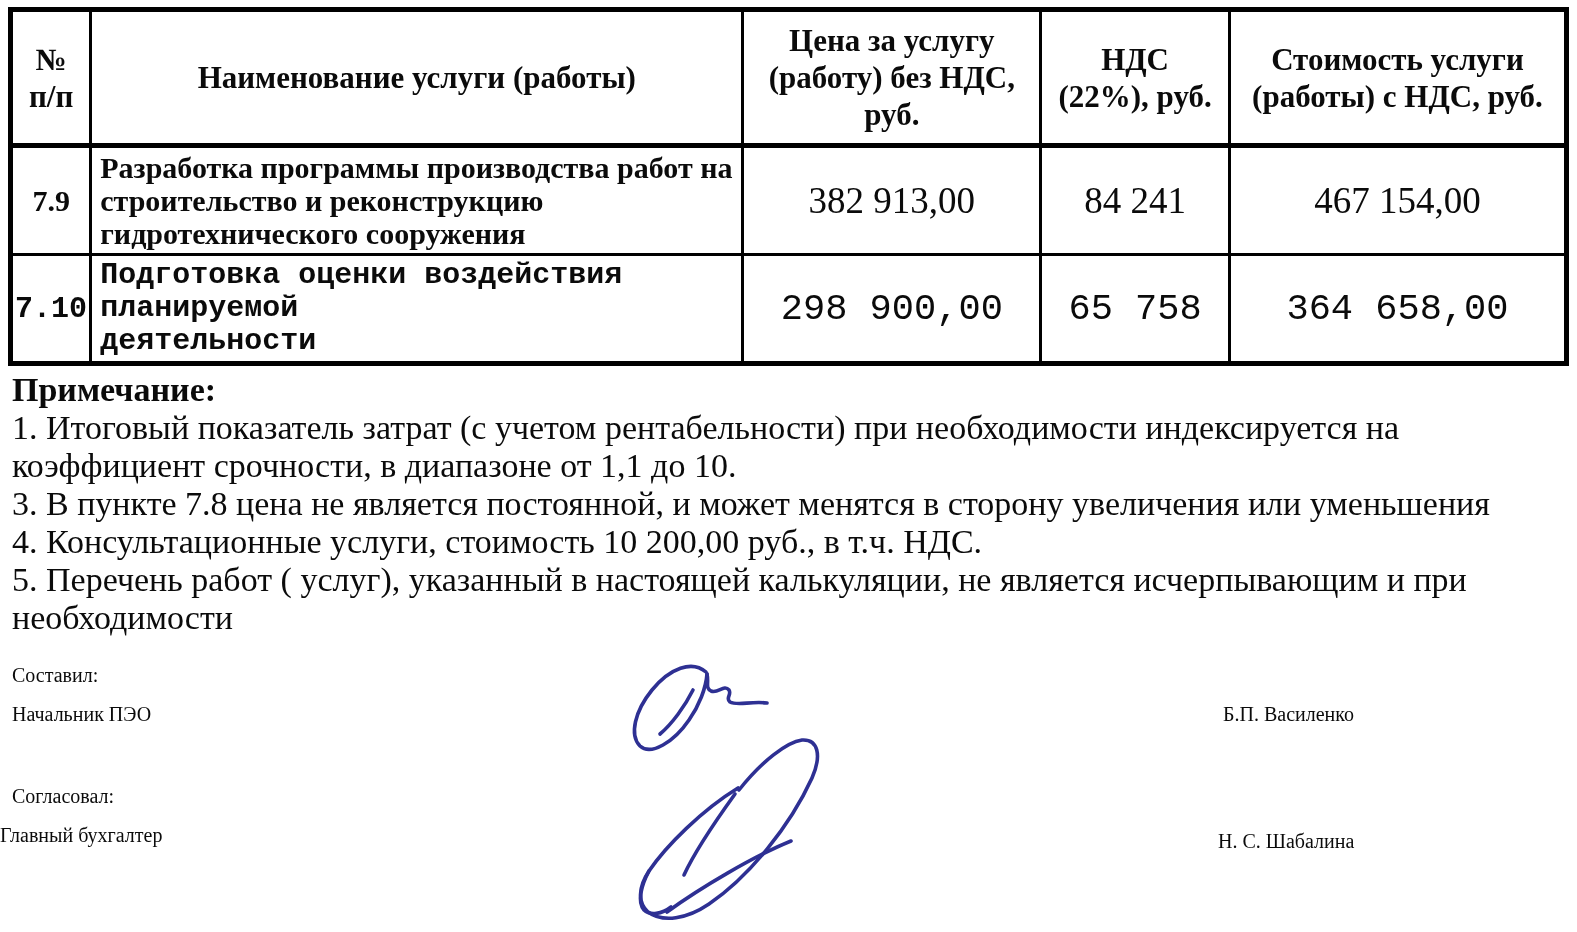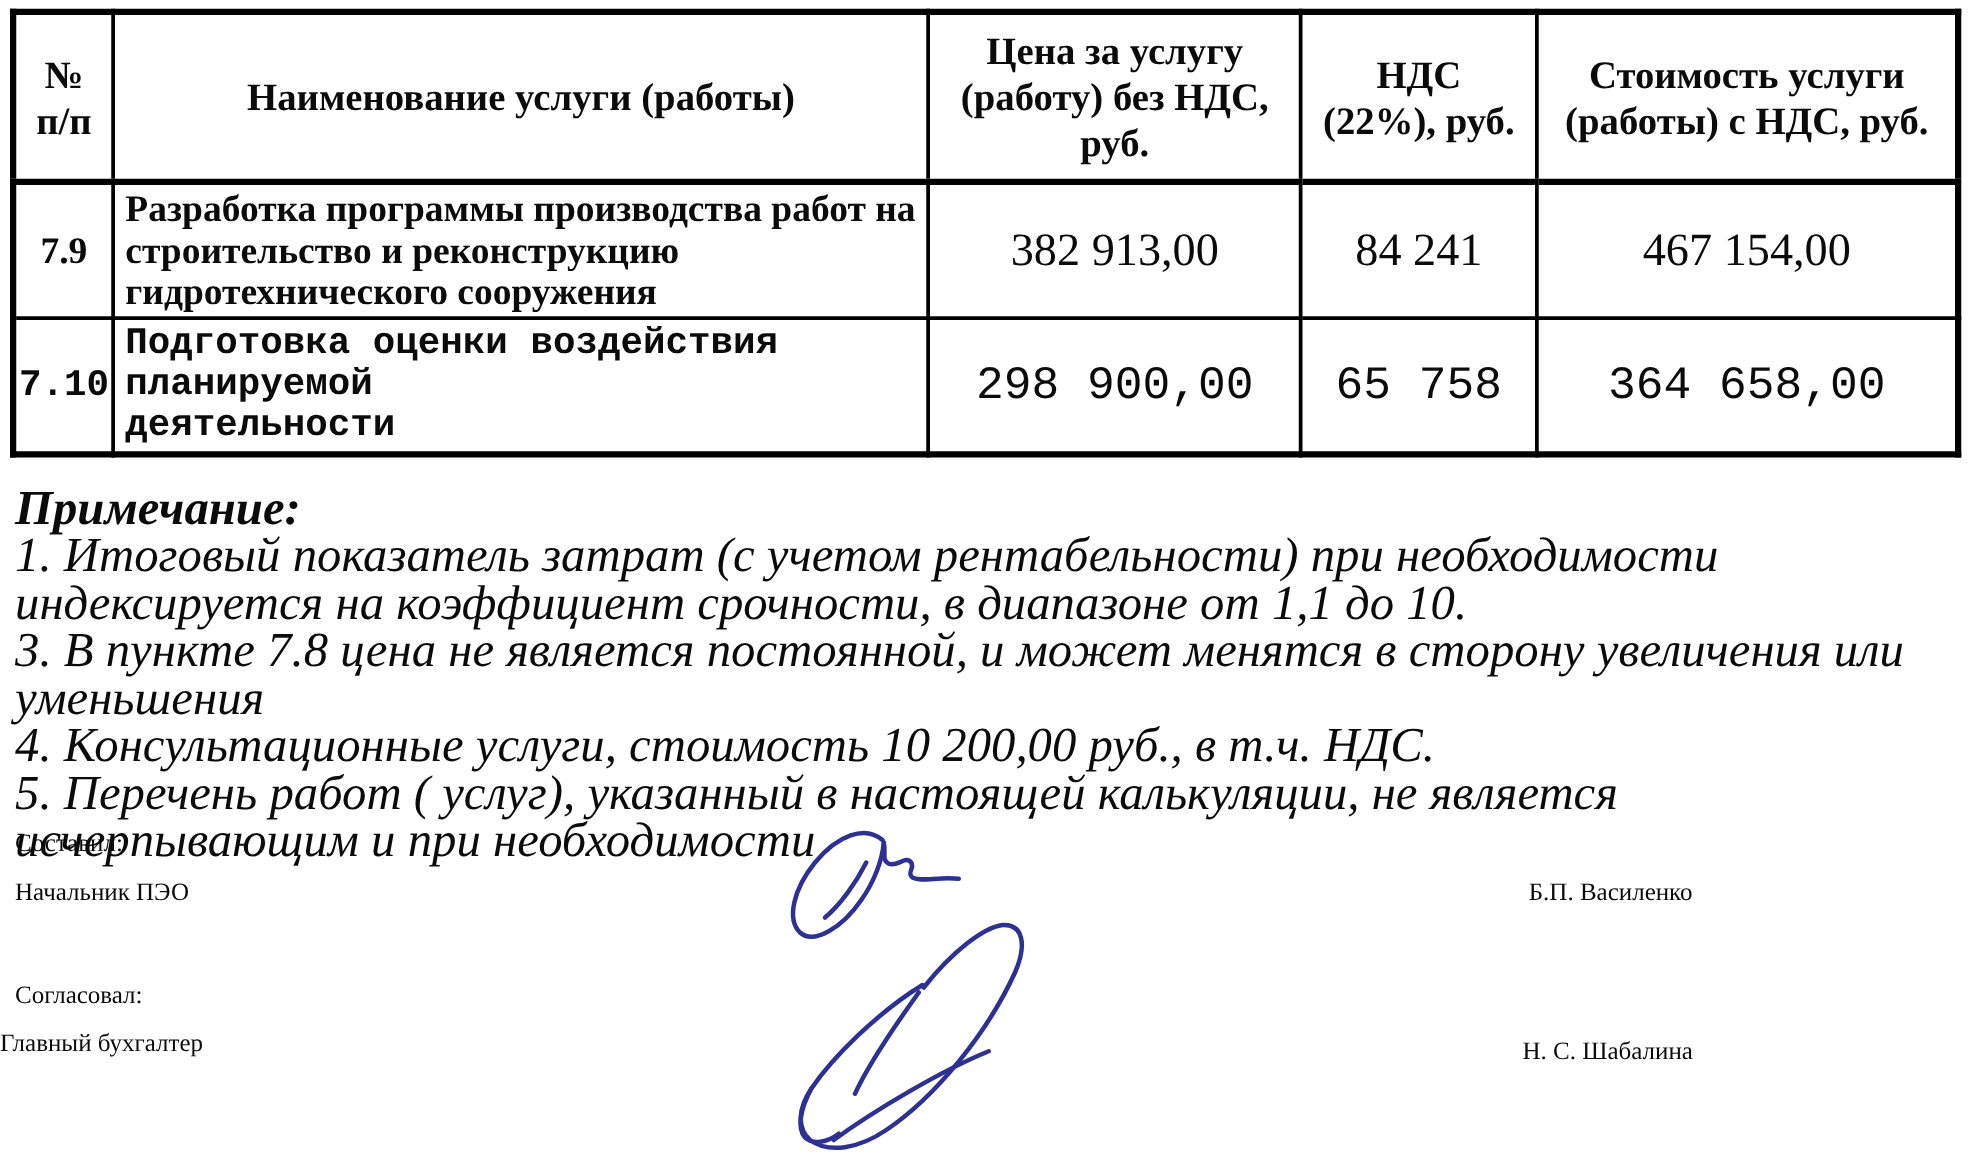--- a/index.html
+++ b/index.html
@@ -51,25 +51,24 @@
   }
   td.cell-val {
     text-align: center;
     font-size: 37px;
   }
   tr.row-1 { height: 105px; }
   tr.row-2 { height: 87px; font-family: Liberation Mono, monospace; }
 
   
   .notes {
-    margin: 22px 8px 0 12px;
+    margin: 5px 8px 0 12px;
     width: 1556px;
-    font-size: 39px;
+    font-size: 34px;
     line-height: 38px;
-    font-style: italic;
   }
   .notes-title { font-weight: bold; }
   .note-item { font-weight: normal; }
 
   
   .signoff-text {
     position: absolute;
     font-size: 20px;
     line-height: 34px;
     white-space: nowrap;

